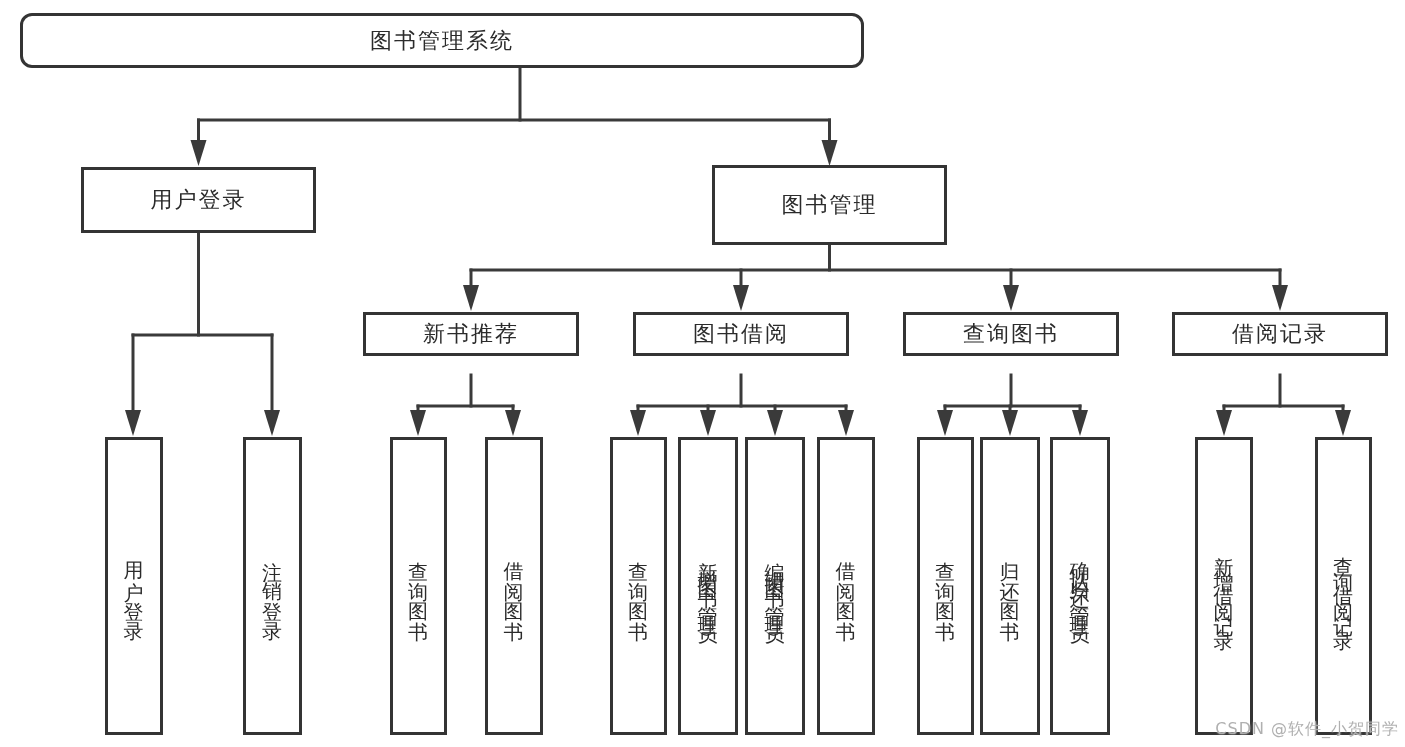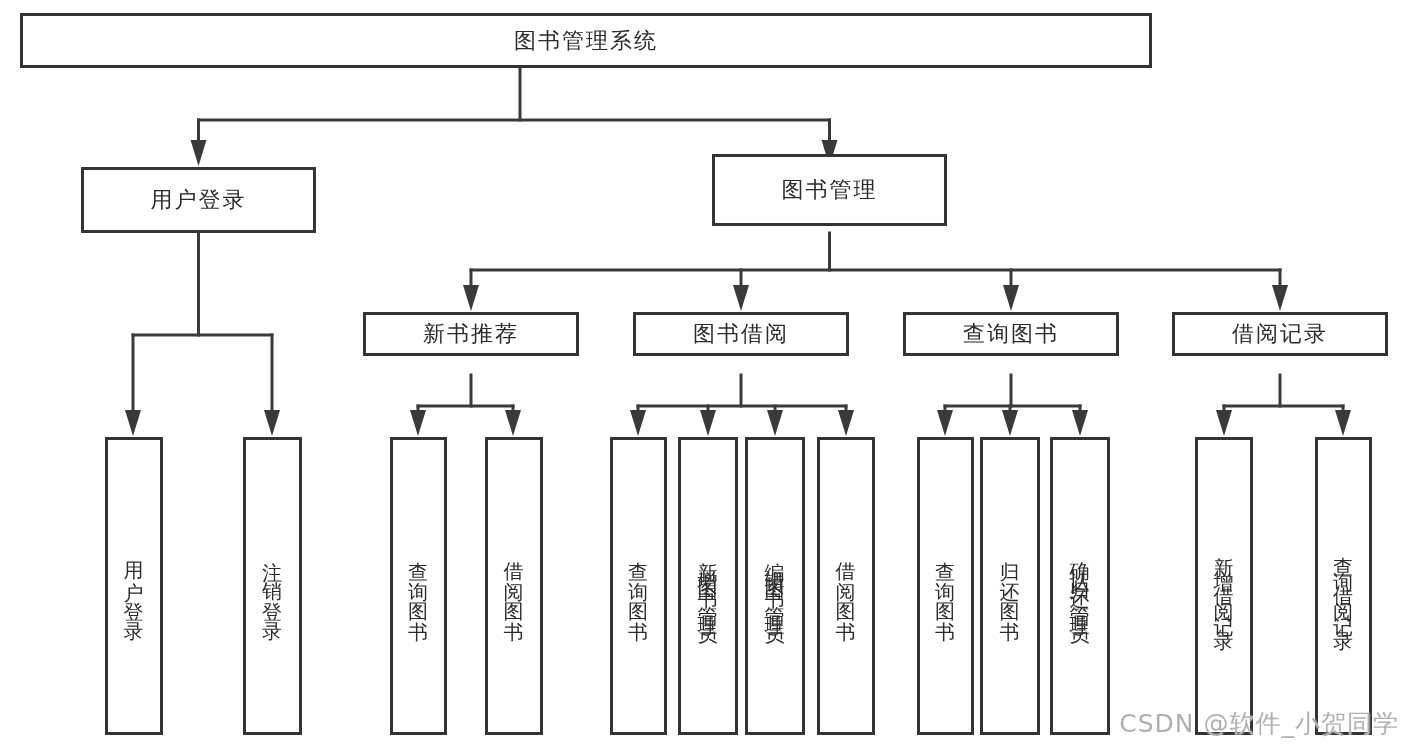--- a/index.html
+++ b/index.html
@@ -14,41 +14,41 @@
   .node{
     position:absolute;
     box-sizing:border-box;
     border:3px solid #343434;
     background:#ffffff;
     display:flex;align-items:center;justify-content:center;
     z-index:2;
     color:#2b2b2b;
   }
   .hnode{font-size:22px;letter-spacing:2px;white-space:nowrap;}
-  .root{left:20px;top:13px;width:1132px;height:55px;}
+  .root{left:20px;top:13px;width:844px;height:55px;border-radius:12px;}
   .l2a{left:81px;top:167px;width:235px;height:66px;}
-  .l2b{left:712px;top:154px;width:235px;height:72px;}
+  .l2b{left:712px;top:165px;width:235px;height:80px;}
   .l3{top:312px;height:44px;width:216px;}
   .leaf{top:437px;height:298px;}
   .vtext{
     writing-mode:vertical-rl;
     text-orientation:mixed;
     font-size:20px;
     color:#2b2b2b;
     line-height:1;
     white-space:nowrap;
   }
   .sp-loose{letter-spacing:20px;}
   .sp-med{letter-spacing:15px;}
   .sp-tight{letter-spacing:9px;}
   .watermark{
     position:absolute;
     right:6px;bottom:7px;
     z-index:3;
-    font-size:25px;
+    font-size:16px;
     color:#b0b0b0;
     text-shadow:0 0 2px #ffffff;
     letter-spacing:1px;
     white-space:nowrap;
   }
 </style>
 </head>
 <body>
 
 <div class="canvas">

